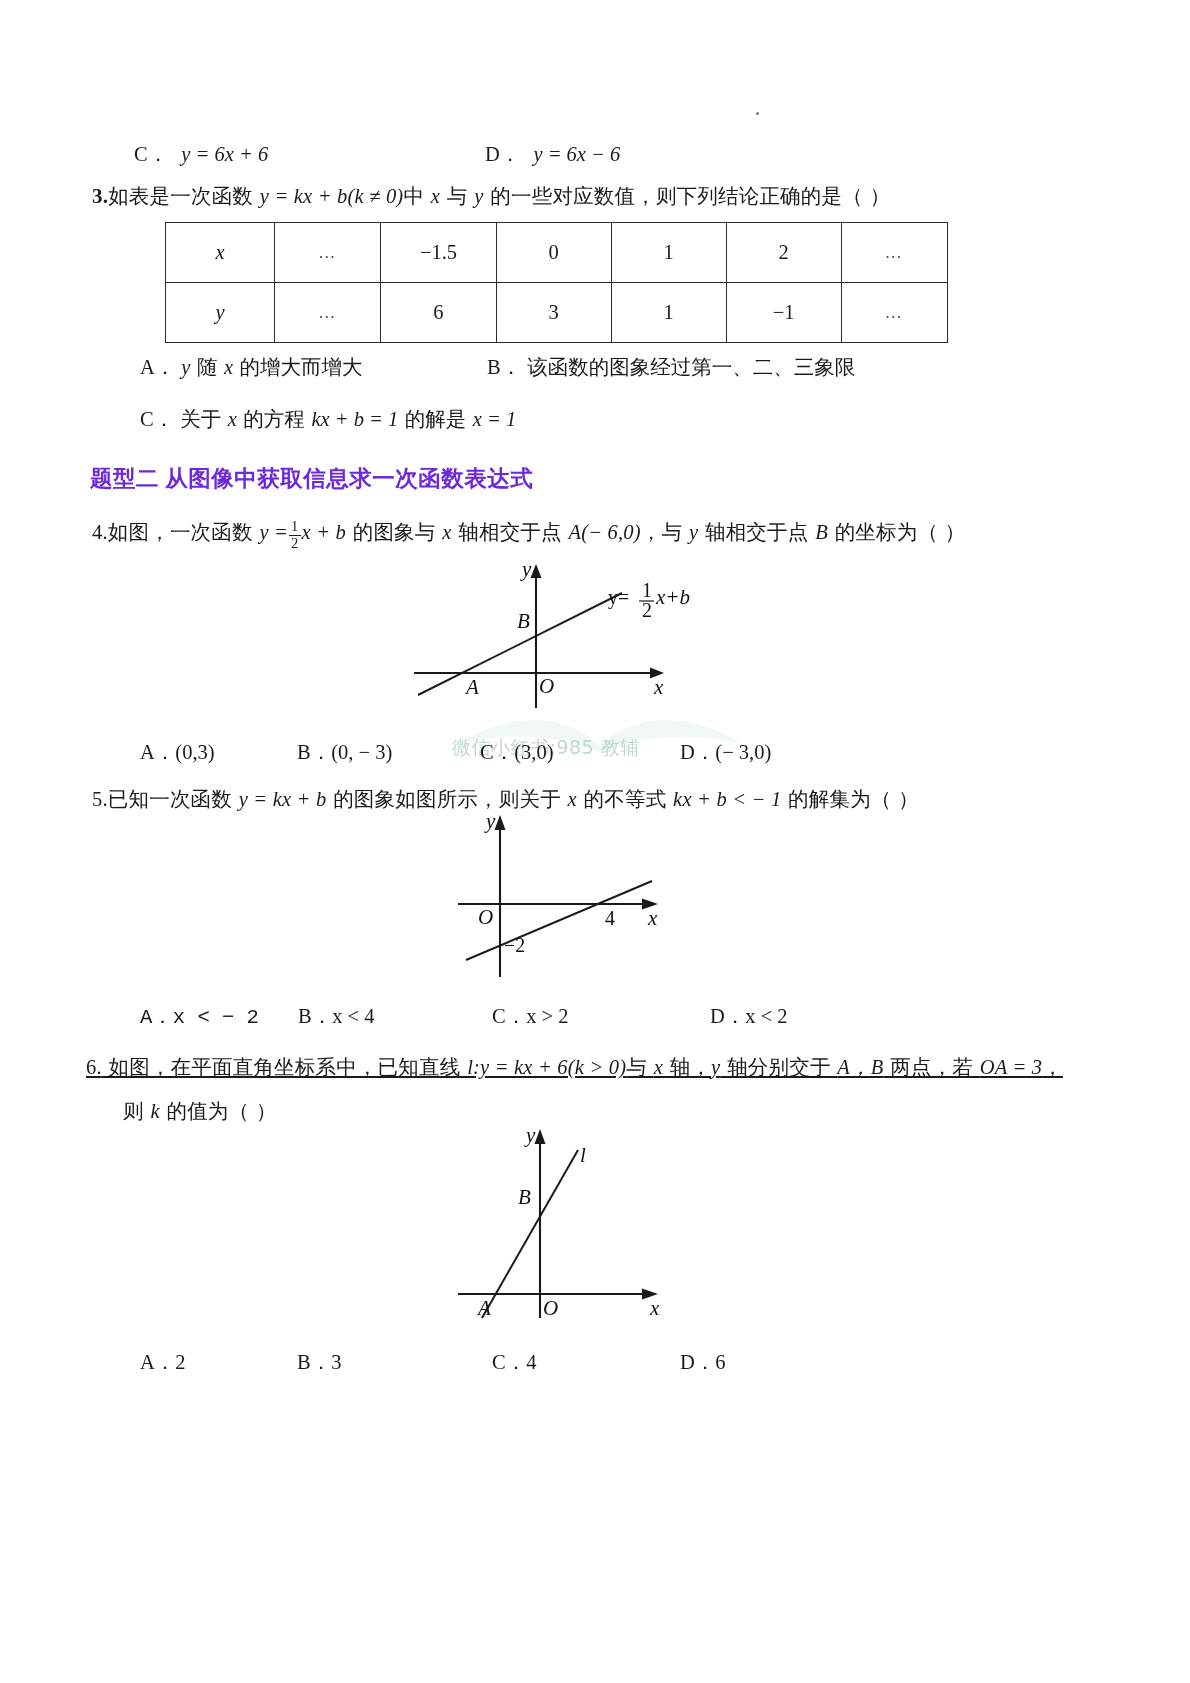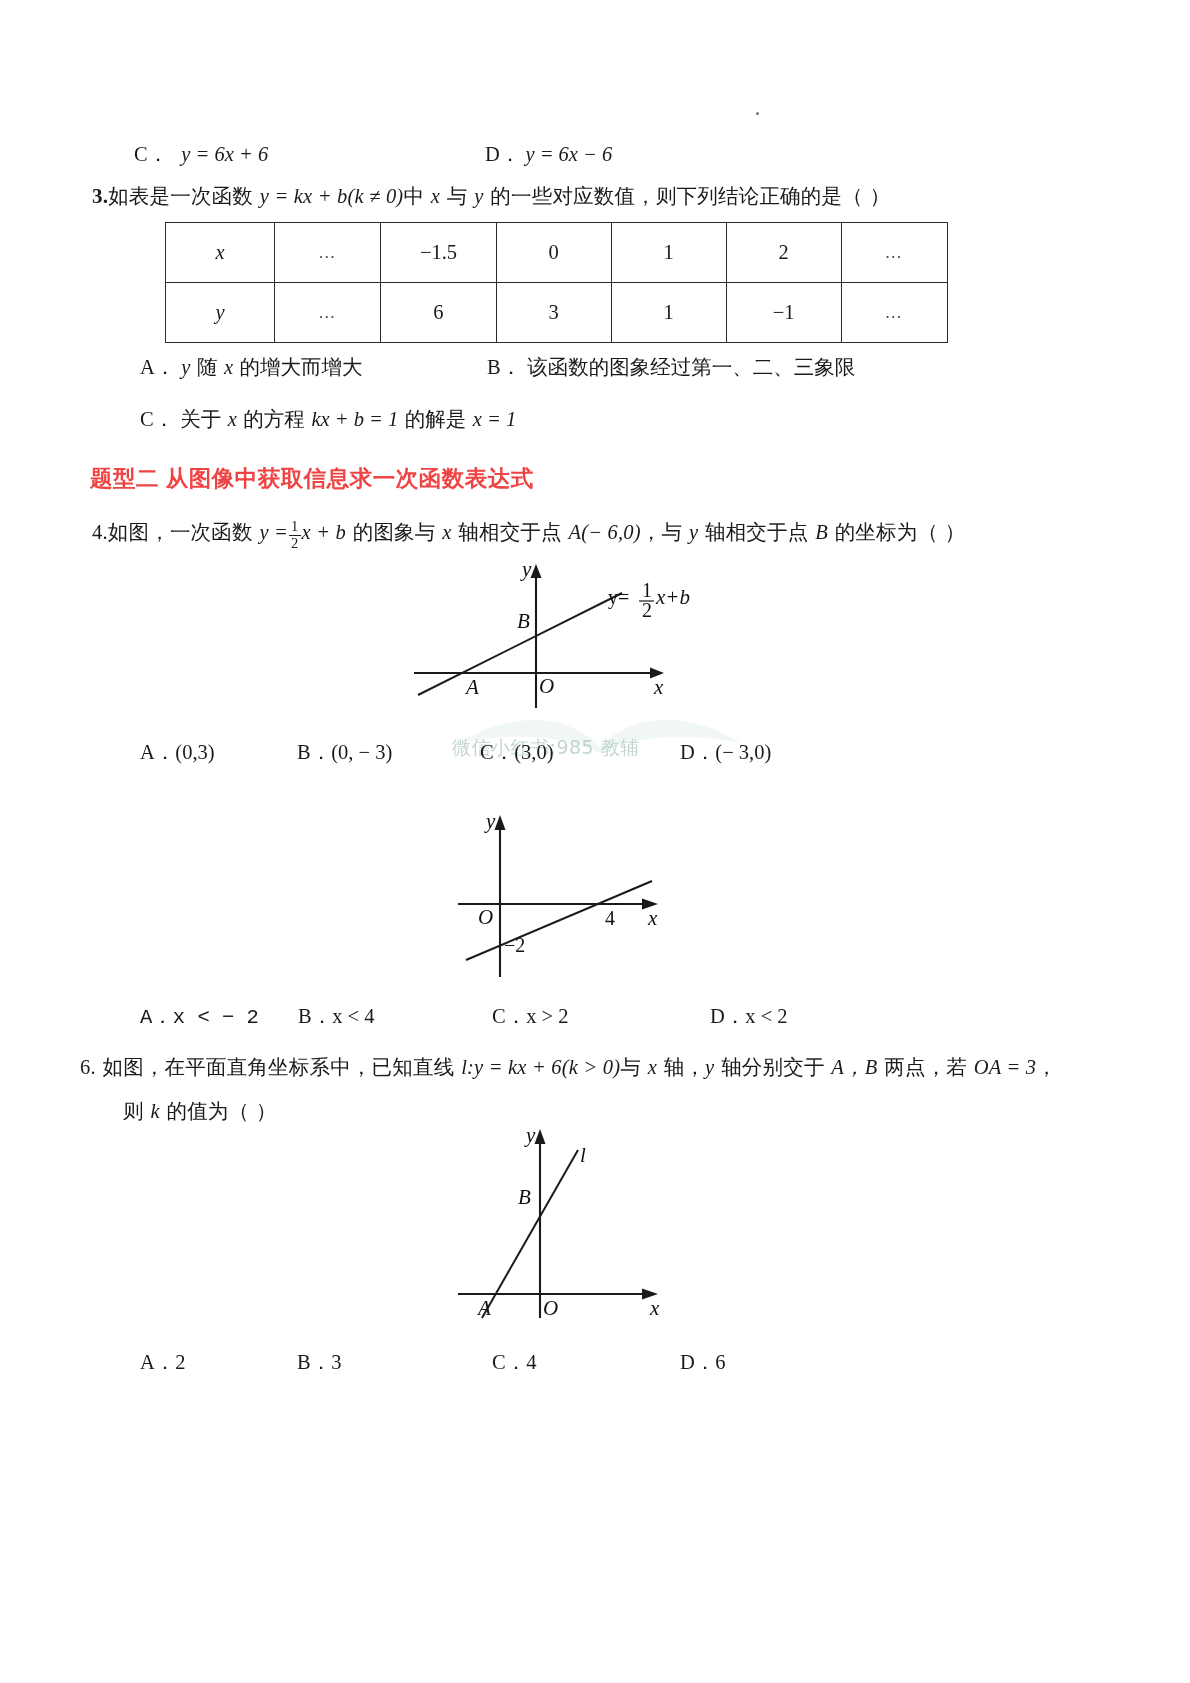--- a/index.html
+++ b/index.html
@@ -18,23 +18,23 @@
   .zh{font-family:"DejaVu Sans","Liberation Sans",sans-serif;}
   .mi{font-style:italic;font-family:"Liberation Serif",serif;}
   .body-txt{font-size:20.5px;letter-spacing:.2px;}
   .opt{font-size:20.5px;}
   .qnum{font-size:20.5px;}
   .bold-num{font-weight:bold;font-size:21px;}
 
   
   .heading{
     position:absolute;left:90px;top:463px;
-    font-family:Liberation Sans, sans-serif;
+    font-family:Liberation Serif, serif;
     font-weight:bold;font-size:22.5px;letter-spacing:.5px;
-    color:#ef4444;
+    color:#6d28d9;
   }
 
   
   .tbl{
     position:absolute;left:165px;top:222px;
     border-collapse:collapse;
     width:783px;
   }
   .tbl td{
     border:1.4px solid #2b2b2b;
@@ -86,21 +86,21 @@
 <div class="page">
 
   <div class="topdot"></div>
 
   <div class="line opt" style="left:134px;top:140px;">
     <span>C．</span>
     <span class="mi" style="margin-left:8px;">y = 6x + 6</span>
   </div>
   <div class="line opt" style="left:485px;top:140px;">
     <span>D．</span>
-    <span class="mi" style="margin-left:0;">y = 6x − 6</span>
+    <span class="mi" style="margin-left:8px;">y = 6x − 6</span>
   </div>
 
   <div class="line body-txt" style="left:92px;top:182px;">
     <span class="bold-num">3.</span><span class="zh">如表是一次函数 </span><span class="mi">y = kx + b(k ≠ 0)</span><span class="zh">中 </span><span class="mi">x</span><span class="zh"> 与 </span><span class="mi">y</span><span class="zh"> 的一些对应数值，则下列结论正确的是（    ）</span>
   </div>
 
   <table class="tbl">
     <tbody>
         <tr>
       <td class="hdr">x</td>
@@ -170,20 +170,23 @@
   <svg class="wm-wing" viewBox="0 0 290 42">
     <path d="M4 30 C 60 -4, 115 2, 145 34 C 175 2, 230 -4, 286 30 C 228 18, 176 24, 145 40 C 114 24, 62 18, 4 30 Z" fill="#cfe3dc" opacity="0.75"></path>
   </svg>
   <div class="watermark">微信小红书:985 教辅</div>
 
   <div class="line opt" style="left:140px;top:738px;">A．(0,3)</div>
   <div class="line opt" style="left:297px;top:738px;">B．(0, − 3)</div>
   <div class="line opt" style="left:480px;top:738px;">C．(3,0)</div>
   <div class="line opt" style="left:680px;top:738px;">D．(− 3,0)</div>
 
+  <div class="line body-txt" style="left:92px;top:785px;">
+    <span class="qnum">5.</span><span class="zh">已知一次函数 </span><span class="mi">y = kx + b</span><span class="zh"> 的图象如图所示，则关于 </span><span class="mi">x</span><span class="zh"> 的不等式 </span><span class="mi">kx + b &lt; − 1</span><span class="zh"> 的解集为（    ）</span>
+  </div>
 
   <div class="graph" style="left:420px;top:812px;">
     <svg width="270" height="175" viewBox="0 0 270 175">
 
       <line x1="38" y1="92" x2="222" y2="92" stroke="#1a1a1a" stroke-width="2.1"></line>
       <polygon points="222,86.5 238,92 222,97.5" fill="#1a1a1a"></polygon>
 
       <line x1="80" y1="165" x2="80" y2="18" stroke="#1a1a1a" stroke-width="2.1"></line>
       <polygon points="74.5,18 80,3 85.5,18" fill="#1a1a1a"></polygon>
 
@@ -203,21 +206,21 @@
   <div class="line opt" style="left:298px;top:1002px;">
     <span>B．x &lt; 4</span>
   </div>
   <div class="line opt" style="left:492px;top:1002px;">
     <span>C．x &gt; 2</span>
   </div>
   <div class="line opt" style="left:710px;top:1002px;">
     <span>D．x &lt; 2</span>
   </div>
 
-  <div class="line body-txt" style="left:80px;top:1053px;">
+  <div class="line body-txt" style="left:86px;top:1053px;text-decoration:underline;">
     <span class="qnum">6.</span><span class="zh"> 如图，在平面直角坐标系中，已知直线 </span><span class="mi">l:y = kx + 6(k &gt; 0)</span><span class="zh">与 </span><span class="mi">x</span><span class="zh"> 轴，</span><span class="mi">y</span><span class="zh"> 轴分别交于 </span><span class="mi">A，B</span><span class="zh"> 两点，若 </span><span class="mi">OA = 3</span><span class="zh">，</span>
   </div>
   <div class="line body-txt" style="left:123px;top:1097px;">
     <span class="zh">则 </span><span class="mi">k</span><span class="zh"> 的值为（    ）</span>
   </div>
 
   <div class="graph" style="left:420px;top:1122px;">
     <svg width="280" height="200" viewBox="0 0 280 200">
 
       <line x1="38" y1="172" x2="222" y2="172" stroke="#1a1a1a" stroke-width="2.1"></line>

